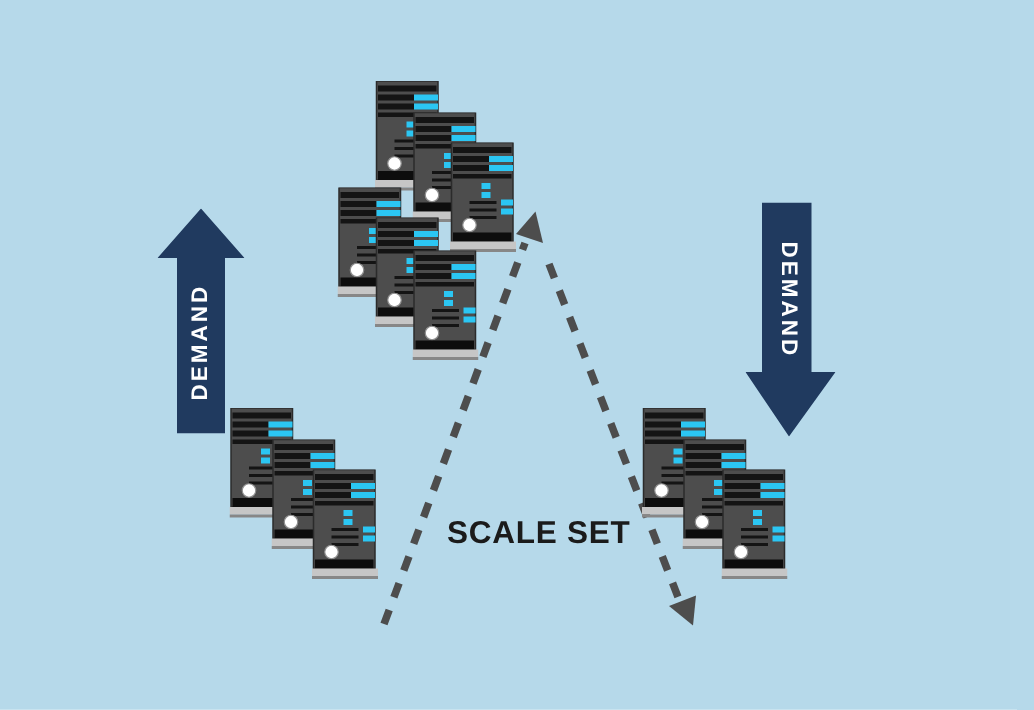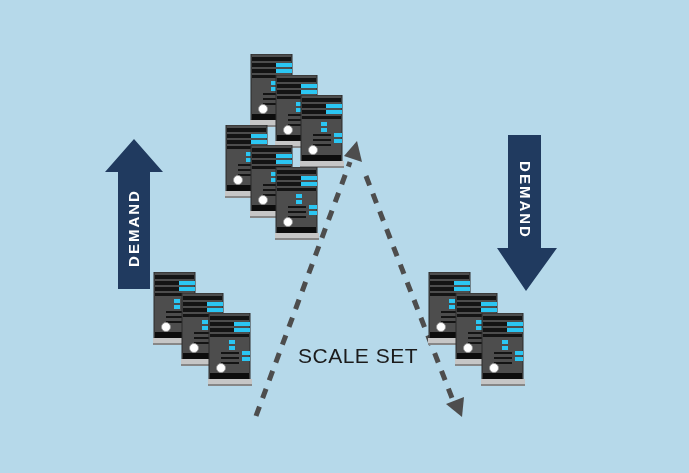--- a/index.html
+++ b/index.html
@@ -21,21 +21,21 @@
     line-height:20px;
     white-space:nowrap;
   }
   .arrow-label.rot-ccw{transform:rotate(-90deg);}
   .arrow-label.rot-cw{transform:rotate(90deg);}
   .center-label{
     position:absolute;
     left:298px;top:343px;
     width:120px;height:26px;
     text-align:center;
-    font-weight:normal;
+    font-weight:bold;
     font-size:21px;
     letter-spacing:0.5px;
     line-height:26px;
     white-space:nowrap;
   }
   .cluster{position:absolute;}
   .server{position:absolute;width:44px;height:74px;}
   
   .cluster-peak{left:225px;top:54px;width:140px;height:190px;}
   .cluster-peak .server:nth-of-type(1){left:25px;top:0;}

